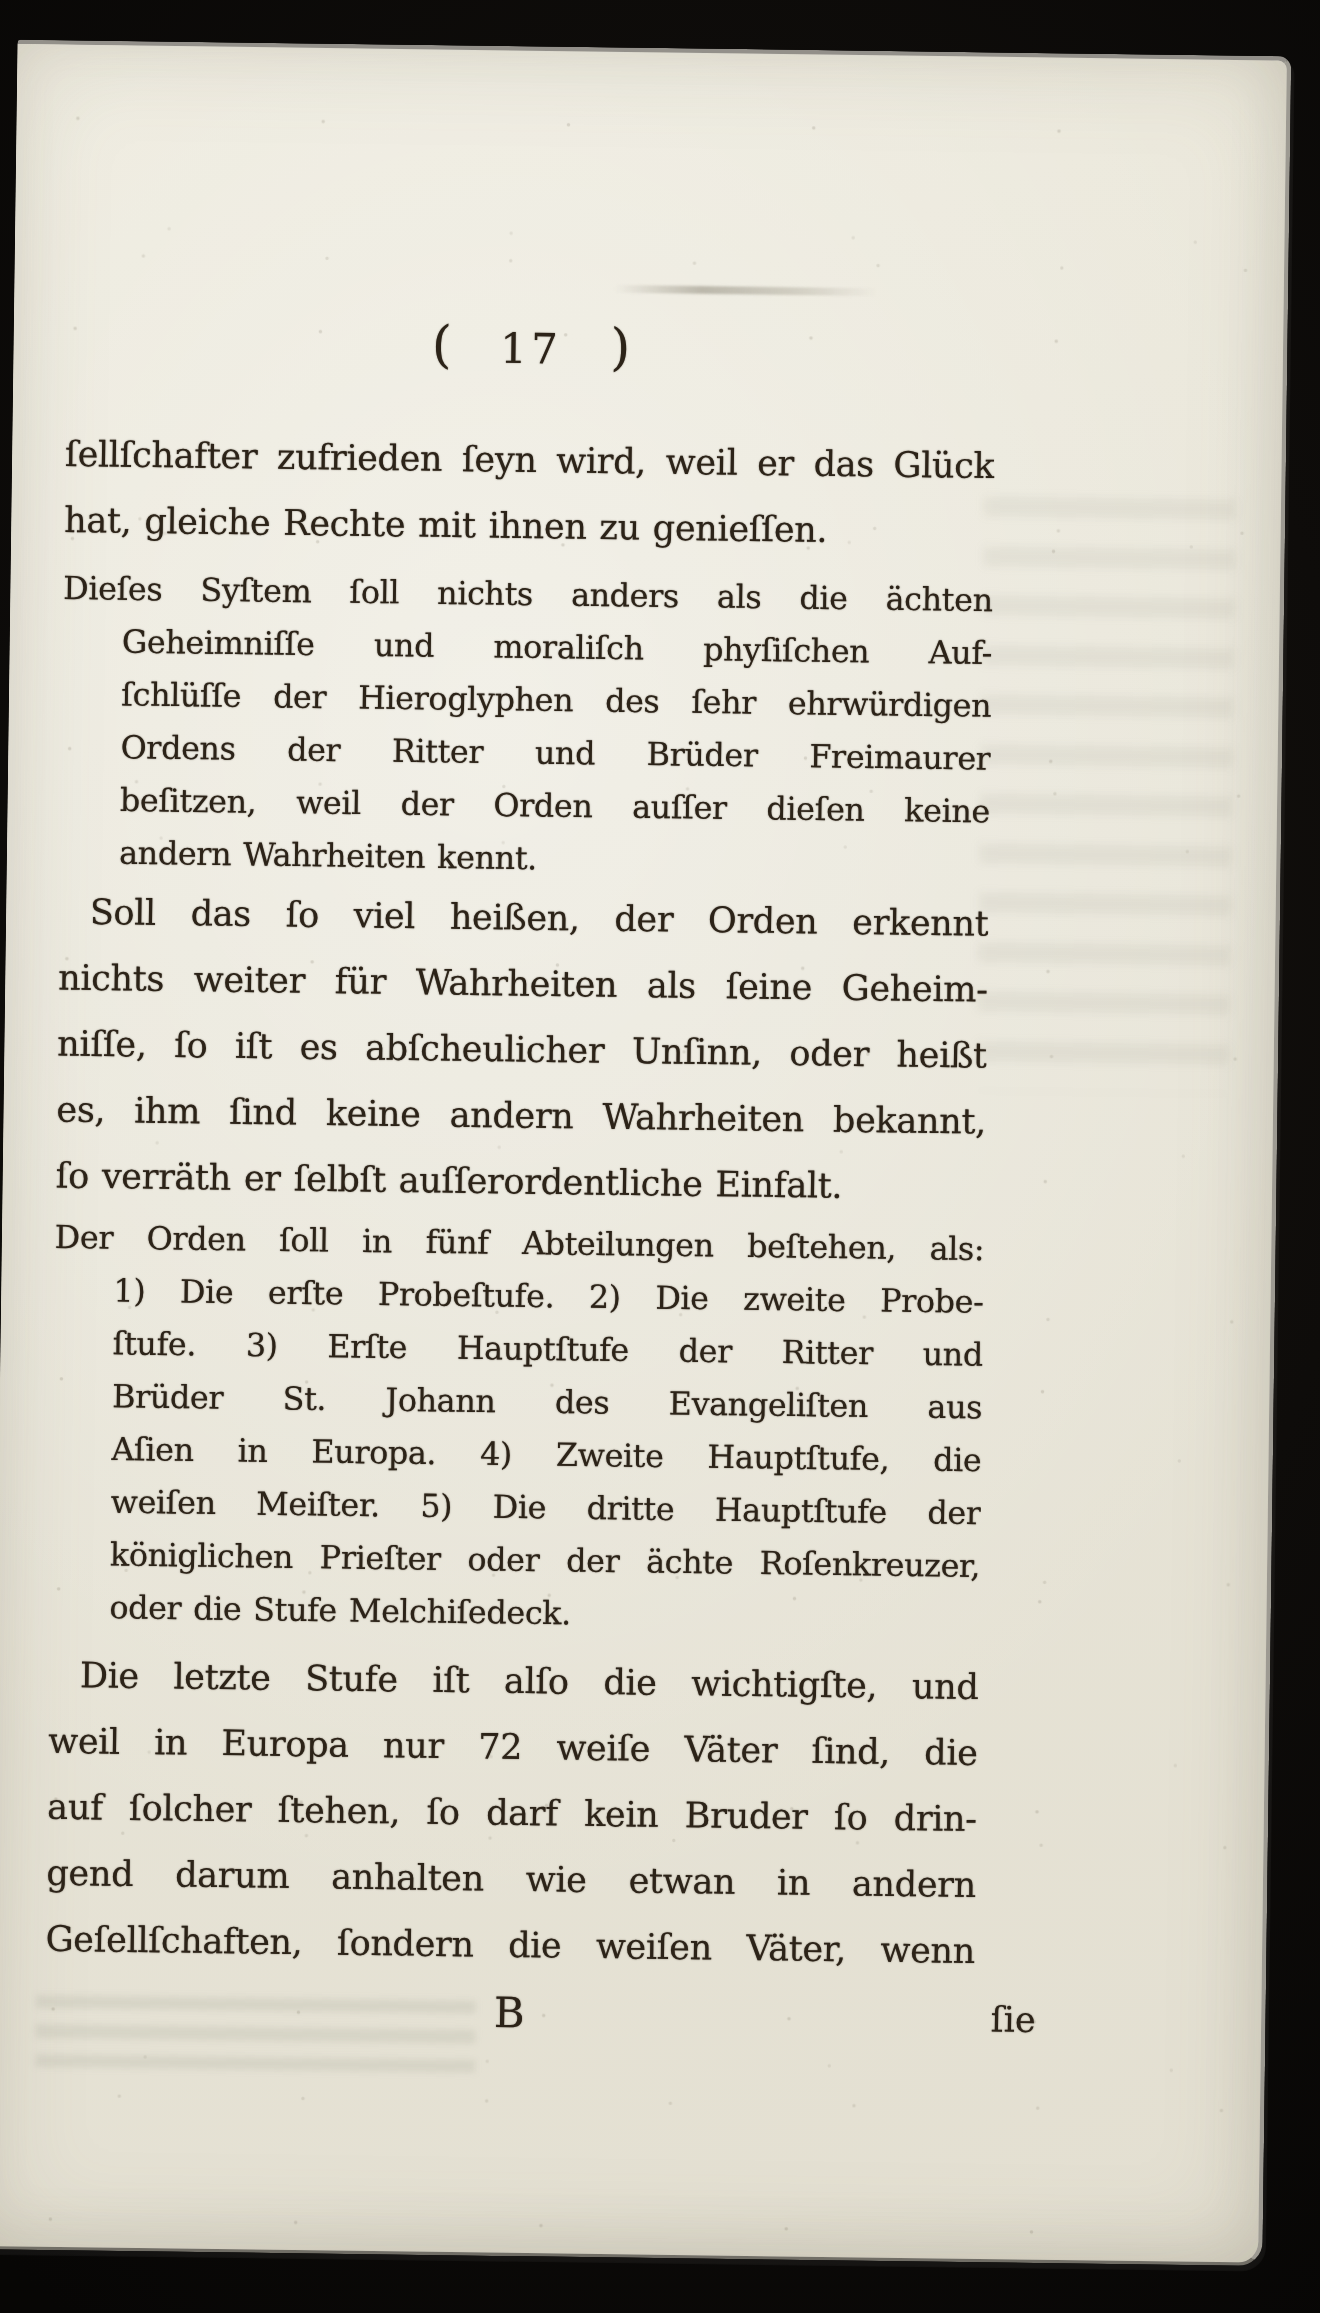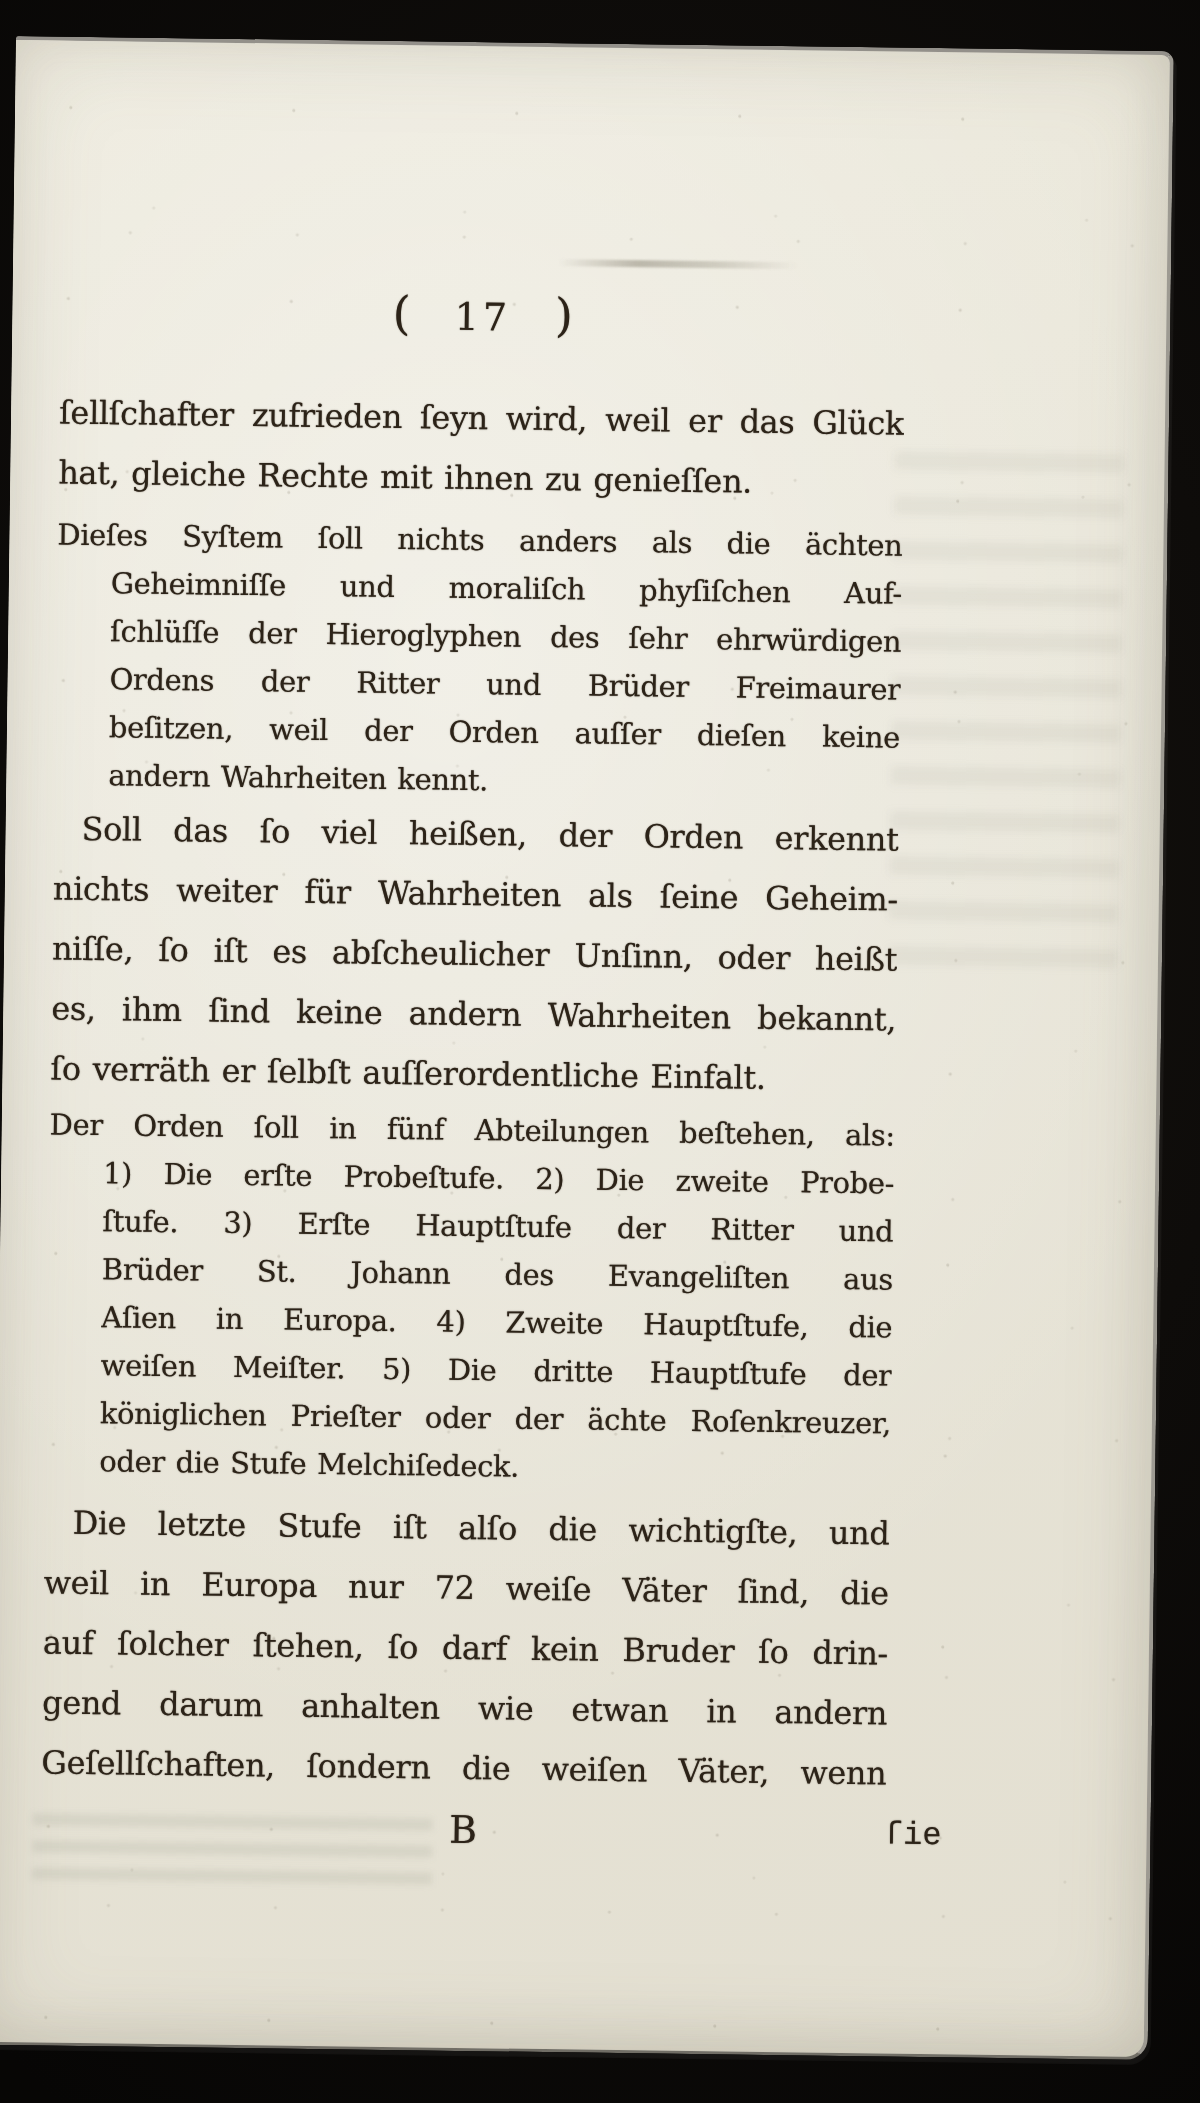--- a/index.html
+++ b/index.html
@@ -98,21 +98,21 @@
     color: var(--ink);
     text-shadow: 0 0 1.3px rgba(44,35,24,0.72);
   }
   .sig {
     position: absolute; left: 0; right: 0;
     text-align: center;
     font-size: 38px; line-height: 56px;
   }
   .catch {
     position: absolute; right: -56px;
-    font-size: 32px; line-height: 56px; font-family: Liberation Mono, monospace;
+    font-size: 32px; line-height: 56px;
   }
 
   
   .scratch {
     position: absolute; left: 545px; top: 212px;
     width: 240px; height: 7px;
     background: linear-gradient(90deg, transparent, rgba(145,140,125,.55), rgba(150,145,130,.35), transparent);
     filter: blur(1px);
     border-radius: 3px;
   }

